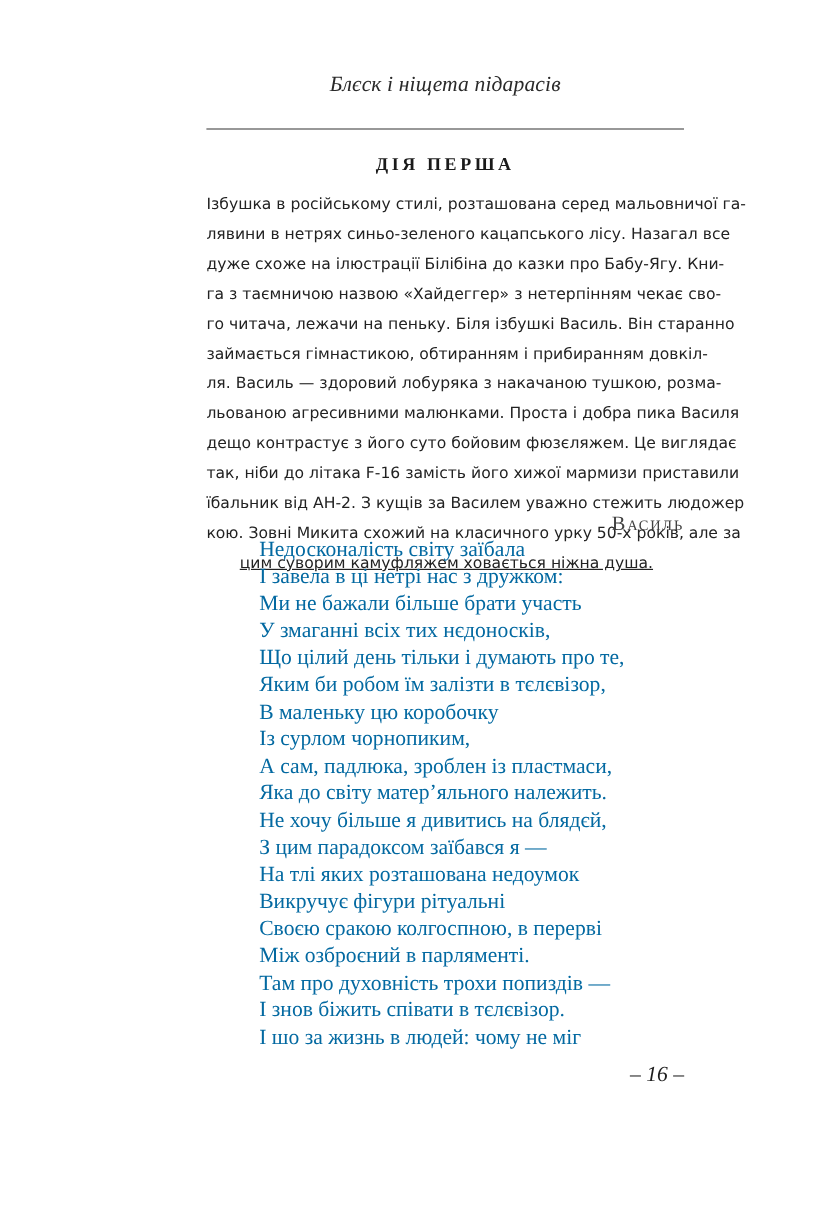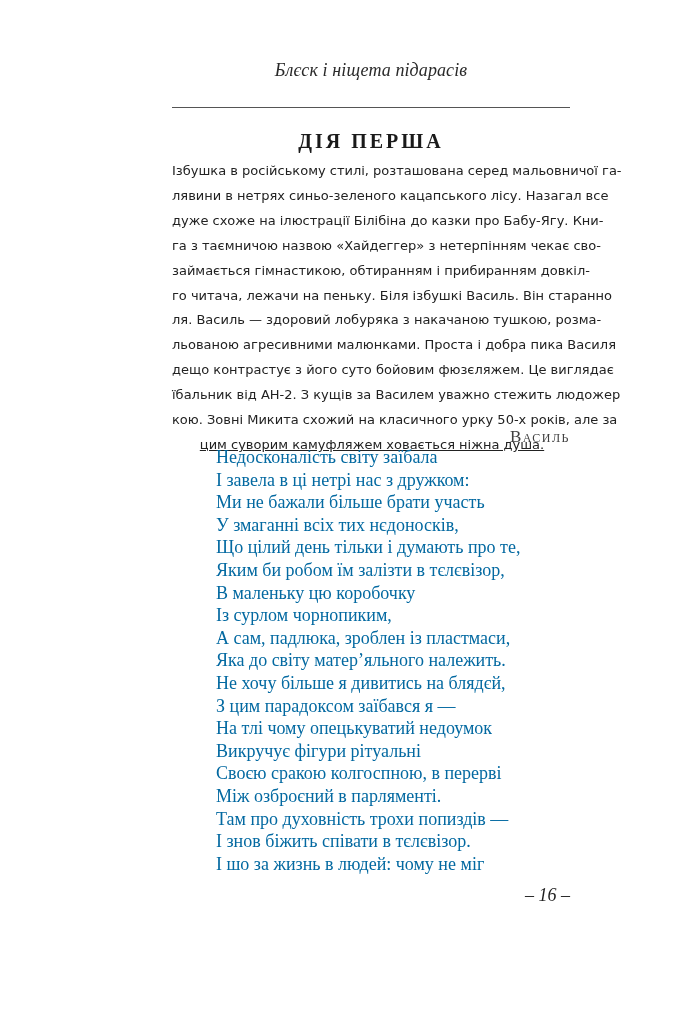--- a/index.html
+++ b/index.html
@@ -10,21 +10,21 @@
       text-align: center; font-family: "Liberation Serif", "DejaVu Serif", serif;
       font-style: italic; font-size: 18px; color: #2a2a2a; letter-spacing: 0.1px;
     }
     .header-rule {
       position: absolute; left: 172px; width: 398px; top: 107px; height: 0;
       border-top: 1.2px solid #555555;
     }
     .act-title {
       position: absolute; left: 172px; width: 398px; top: 130px;
       text-align: center; font-family: "Liberation Serif", "DejaVu Serif", serif;
-      font-weight: bold; font-size: 20px; letter-spacing: 3px; color: #1a1a1a;
+      font-weight: bold; font-size: 15px; letter-spacing: 3px; color: #1a1a1a;
     }
     .stage-direction {
       position: absolute; left: 172px; width: 400px; top: 159px;
       font-family: "DejaVu Sans", "Liberation Sans", sans-serif;
       font-size: 13px; line-height: 24.9px; text-align: justify;
       color: #222222; margin: 0;
     }
     .stage-direction .line { display: block; text-align: justify; text-align-last: justify; white-space: nowrap; }
     .stage-direction .line.last { text-align: center; text-align-last: center; text-decoration: underline; }
     .speaker {
@@ -51,46 +51,47 @@
   <div class="running-header">Блєск і ніщета підарасів</div>
   <div class="header-rule"></div>
 
   <div class="act-title">ДІЯ ПЕРША</div>
 
   <div class="stage-direction">
     <span class="line">Ізбушка в російському стилі, розташована серед мальовничої га-</span>
     <span class="line">лявини в нетрях синьо-зеленого кацапського лісу. Назагал все</span>
     <span class="line">дуже схоже на ілюстрації Білібіна до казки про Бабу-Ягу. Кни-</span>
     <span class="line">га з таємничою назвою «Хайдеггер» з нетерпінням чекає сво-</span>
+    <span class="line">го читача, лежачи на пеньку. Біля ізбушкі Василь. Він старанно</span>
     <span class="line">займається гімнастикою, обтиранням і прибиранням довкіл-</span>
-    <span class="line">го читача, лежачи на пеньку. Біля ізбушкі Василь. Він старанно</span>
     <span class="line">ля. Василь — здоровий лобуряка з накачаною тушкою, розма-</span>
     <span class="line">льованою агресивними малюнками. Проста і добра пика Василя</span>
     <span class="line">дещо контрастує з його суто бойовим фюзєляжем. Це виглядає</span>
+    <span class="line">так, ніби до літака F-16 замість його хижої мармизи приставили</span>
     <span class="line">їбальник від АН-2. З кущів за Василем уважно стежить людожер</span>
     <span class="line">кою. Зовні Микита схожий на класичного урку 50-х років, але за</span>
     <span class="line last">цим суворим камуфляжем ховається ніжна душа.</span>
   </div>
 
   <div class="speaker">Василь</div>
 
   <ul class="verse">
     <li>Недосконалість світу заїбала</li>
     <li>І завела в ці нетрі нас з дружком:</li>
     <li>Ми не бажали більше брати участь</li>
     <li>У змаганні всіх тих нєдоносків,</li>
     <li>Що цілий день тільки і думають про те,</li>
     <li>Яким би робом їм залізти в тєлєвізор,</li>
     <li>В маленьку цю коробочку</li>
     <li>Із сурлом чорнопиким,</li>
     <li>А сам, падлюка, зроблен із пластмаси,</li>
     <li>Яка до світу матер’яльного належить.</li>
     <li>Не хочу більше я дивитись на блядєй,</li>
     <li>З цим парадоксом заїбався я —</li>
-    <li>На тлі чому опецькуватий недоумок</li>
+    <li>На тлі яких розташована недоумок</li>
     <li>Викручує фігури рітуальні</li>
     <li>Своєю сракою колгоспною, в перерві</li>
     <li>Між озброєний в парляменті.</li>
     <li>Там про духовність трохи попиздів —</li>
     <li>І знов біжить співати в тєлєвізор.</li>
     <li>І шо за жизнь в людей: чому не міг</li>
   </ul>
 
   <div class="page-number">– 16 –</div>
 </div>

